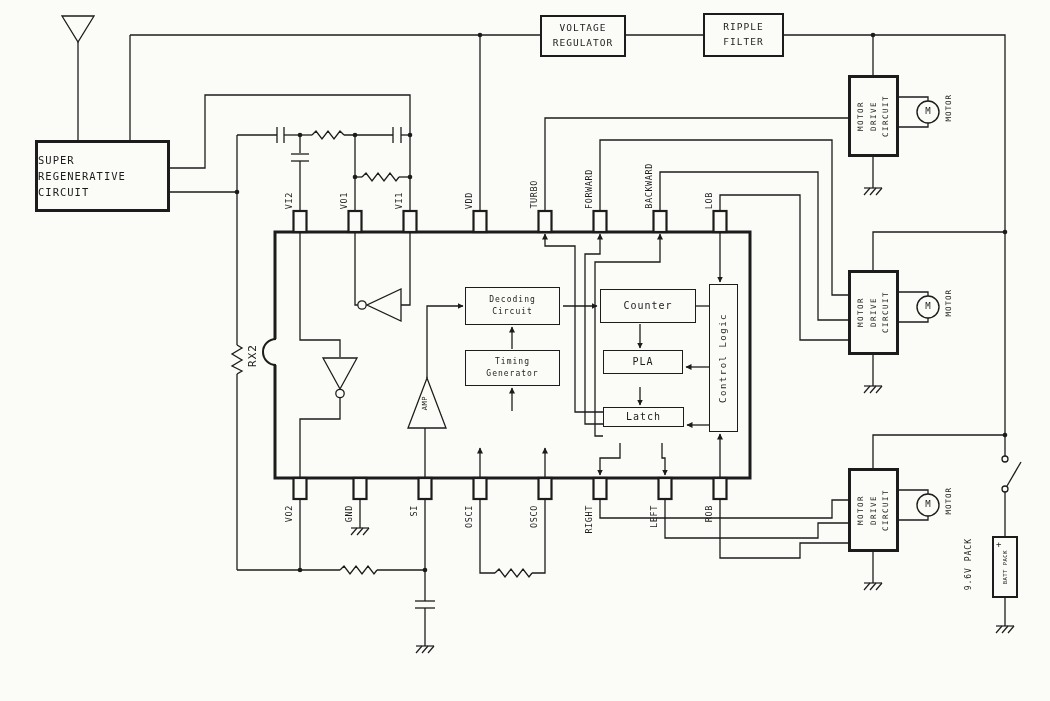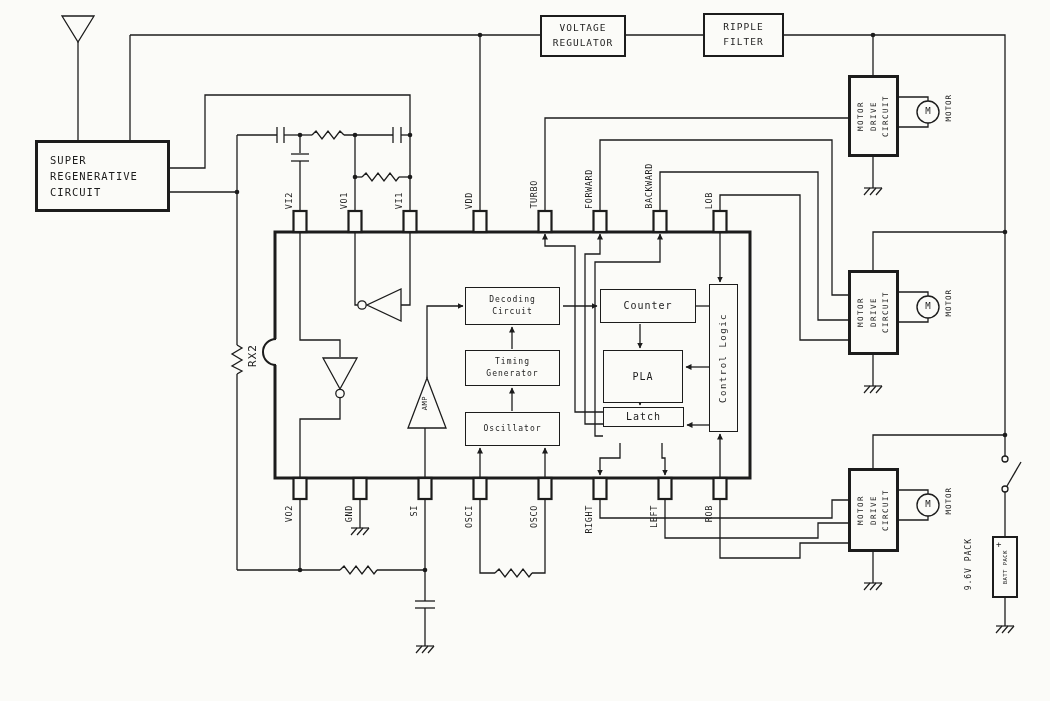--- a/index.html
+++ b/index.html
@@ -222,21 +222,21 @@
         <circle cx="300" cy="135" r="2.3"></circle>
       <circle cx="355" cy="135" r="2.3"></circle>
         <circle cx="410" cy="135" r="2.3"></circle>
       <circle cx="355" cy="177" r="2.3"></circle>
         <circle cx="410" cy="177" r="2.3"></circle>
       <circle cx="300" cy="570" r="2.3"></circle>
         <circle cx="425" cy="570" r="2.3"></circle>
     </g>
   </svg>
 
-  <div class="b b3" style="left:35px;top:140px;width:135px;height:72px;font-size:10.5px;align-items:flex-start;padding-left:12px;text-align:left;letter-spacing:1px">
+  <div class="b b3" style="left:35px;top:140px;width:135px;height:72px;font-size:10.5px;align-items:flex-start;padding-left:0;text-align:left;letter-spacing:1px">
     <div>SUPER</div>
     <div>REGENERATIVE</div>
     <div>CIRCUIT</div>
   </div>
 
   <div class="b" style="left:703px;top:13px;width:81px;height:44px;font-size:9.5px;letter-spacing:1px">
     <div>RIPPLE</div>
     <div>FILTER</div>
   </div>
 
@@ -246,27 +246,24 @@
   </div>
 
   <div class="b b15" style="left:465px;top:287px;width:95px;height:38px;font-size:8px;letter-spacing:1px">
     <div>Decoding</div>
     <div>Circuit</div>
   </div>
   <div class="b b15" style="left:465px;top:350px;width:95px;height:36px;font-size:8px;letter-spacing:1px">
     <div>Timing</div>
     <div>Generator</div>
   </div>
-  <div class="b b15" style="left:465px;top:412px;width:95px;height:34px;font-size:8px;letter-spacing:1px">
-    <div>Oscillator</div>
-  </div>
   <div class="b b15" style="left:600px;top:289px;width:96px;height:34px;font-size:10px;letter-spacing:1px">
     <div>Counter</div>
   </div>
-  <div class="b b15" style="left:603px;top:350px;width:80px;height:53px;font-size:10px;letter-spacing:1px">
+  <div class="b b15" style="left:603px;top:350px;width:80px;height:24px;font-size:10px;letter-spacing:1px">
     <div>PLA</div>
   </div>
   <div class="b b15" style="left:603px;top:407px;width:81px;height:20px;font-size:10px;letter-spacing:1px">
     <div>Latch</div>
   </div>
   <div class="b b15" style="left:709px;top:284px;width:29px;height:148px;font-size:9px">
     <div class="vin">Control Logic</div>
   </div>
 
   <div class="b b3" style="left:848px;top:75px;width:51px;height:82px;font-size:7.5px">

